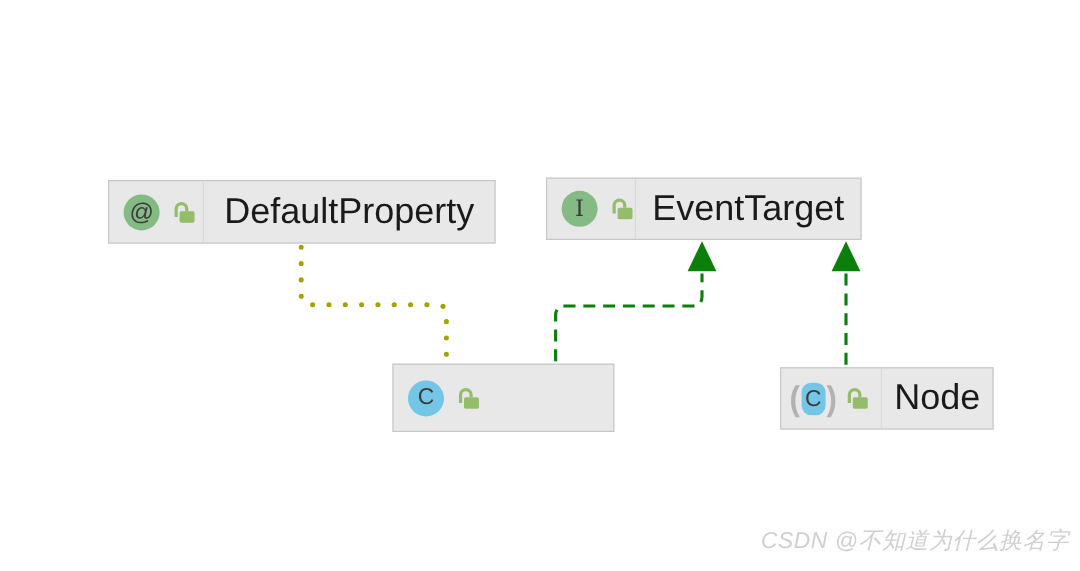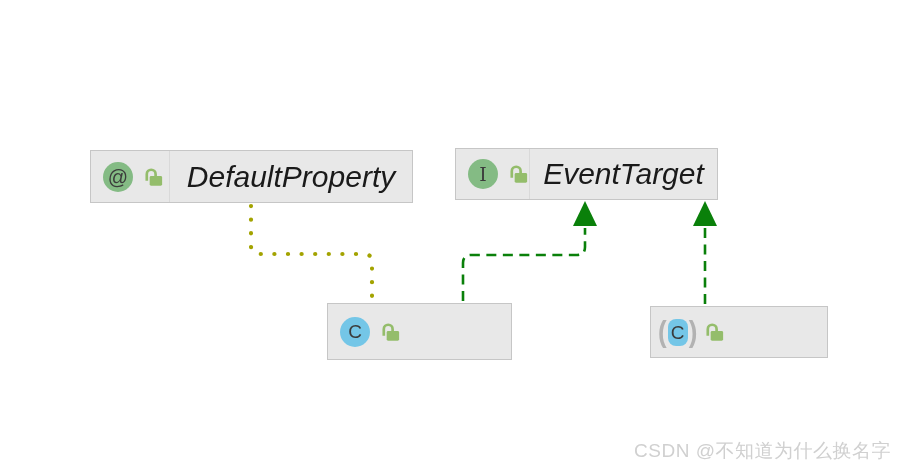--- a/index.html
+++ b/index.html
@@ -35,21 +35,20 @@
   .node .name {
     flex: 1;
     display: flex;
     align-items: center;
     justify-content: center;
     border-left: 1px solid var(--node-divider);
     font-size: 30px;
     color: var(--node-text);
     white-space: nowrap;
     padding: 0 4px;
-    font-style: italic;
   }
   .circle {
     width: 30px; height: 30px;
     border-radius: 50%;
     display: inline-flex;
     align-items: center;
     justify-content: center;
     flex: 0 0 auto;
   }
   .circle.green { background: var(--icon-green); }
@@ -89,20 +88,21 @@
   .n-node            { left: 650px; top: 306px; width: 178px; height: 52px; }
   .n-node .icons { width: 83px; padding-left: 7px; gap: 6px; }
 
   .watermark {
     position: absolute;
     right: 9px; top: 438px;
     font-size: 19px;
     color: var(--watermark-gray);
     letter-spacing: 0.5px;
     white-space: nowrap;
+    font-style: italic;
   }
 </style>
 </head>
 <body>
 
 <div class="canvas">
 
   <svg class="edges" xmlns="http://www.w3.org/2000/svg">
     <path class="edge dotted" d="M251,206 L251,246 Q251,254 259,254 L364,254 Q372,254 372,262 L372,300"></path>
     <path class="edge dashed" d="M463,301 L463,263 Q463,255 471,255 L577,255 Q585,255 585,247 L585,228"></path>
@@ -156,16 +156,17 @@
         <span class="rounded-c">
           <span class="badge">C</span>
         </span>
         <span class="paren">)</span>
       </span>
       <svg class="lock" width="23" height="24" viewBox="0 0 24 24">
         <path class="lock-shackle" d="M5,16 V9 a4.6,4.6 0 0 1 9.2,0 v2"></path>
         <rect class="lock-body" x="8" y="11" width="13" height="10" rx="1.5"></rect>
       </svg>
     </div>
+    <div class="name">Node</div>
   </div>
 
   <div class="watermark">CSDN @不知道为什么换名字</div>
 </div>
 
 </body></html>

